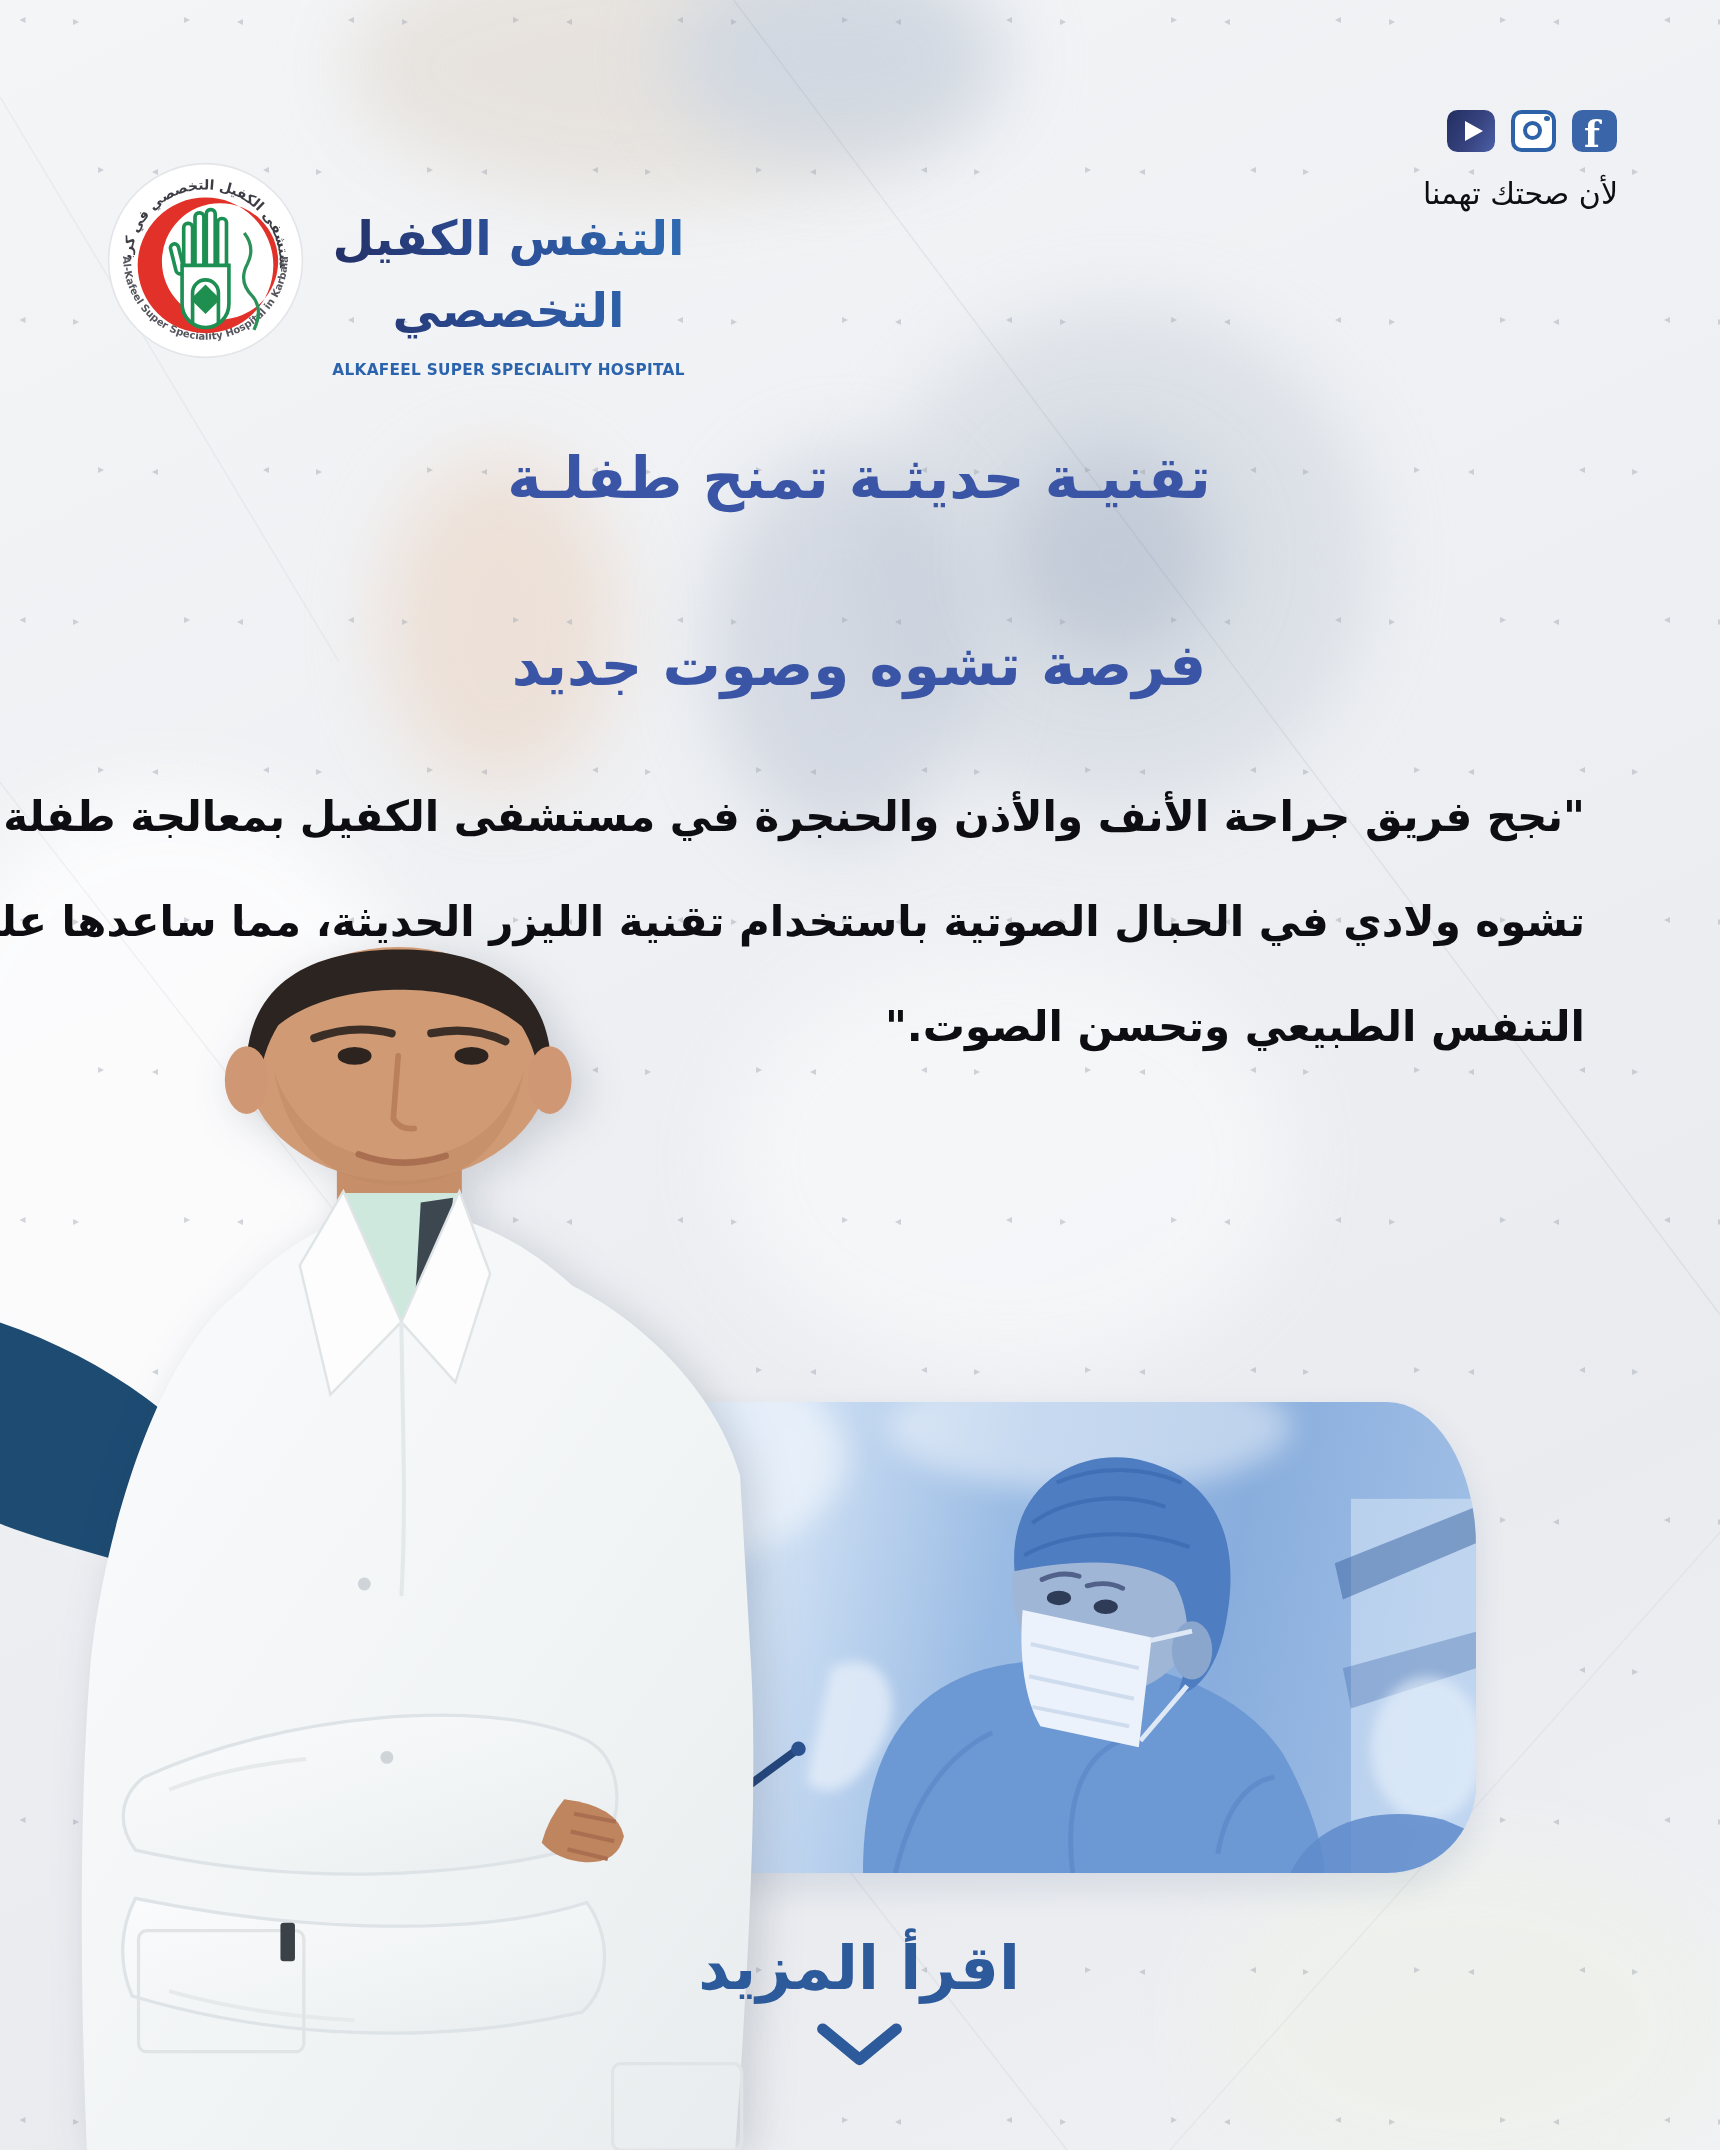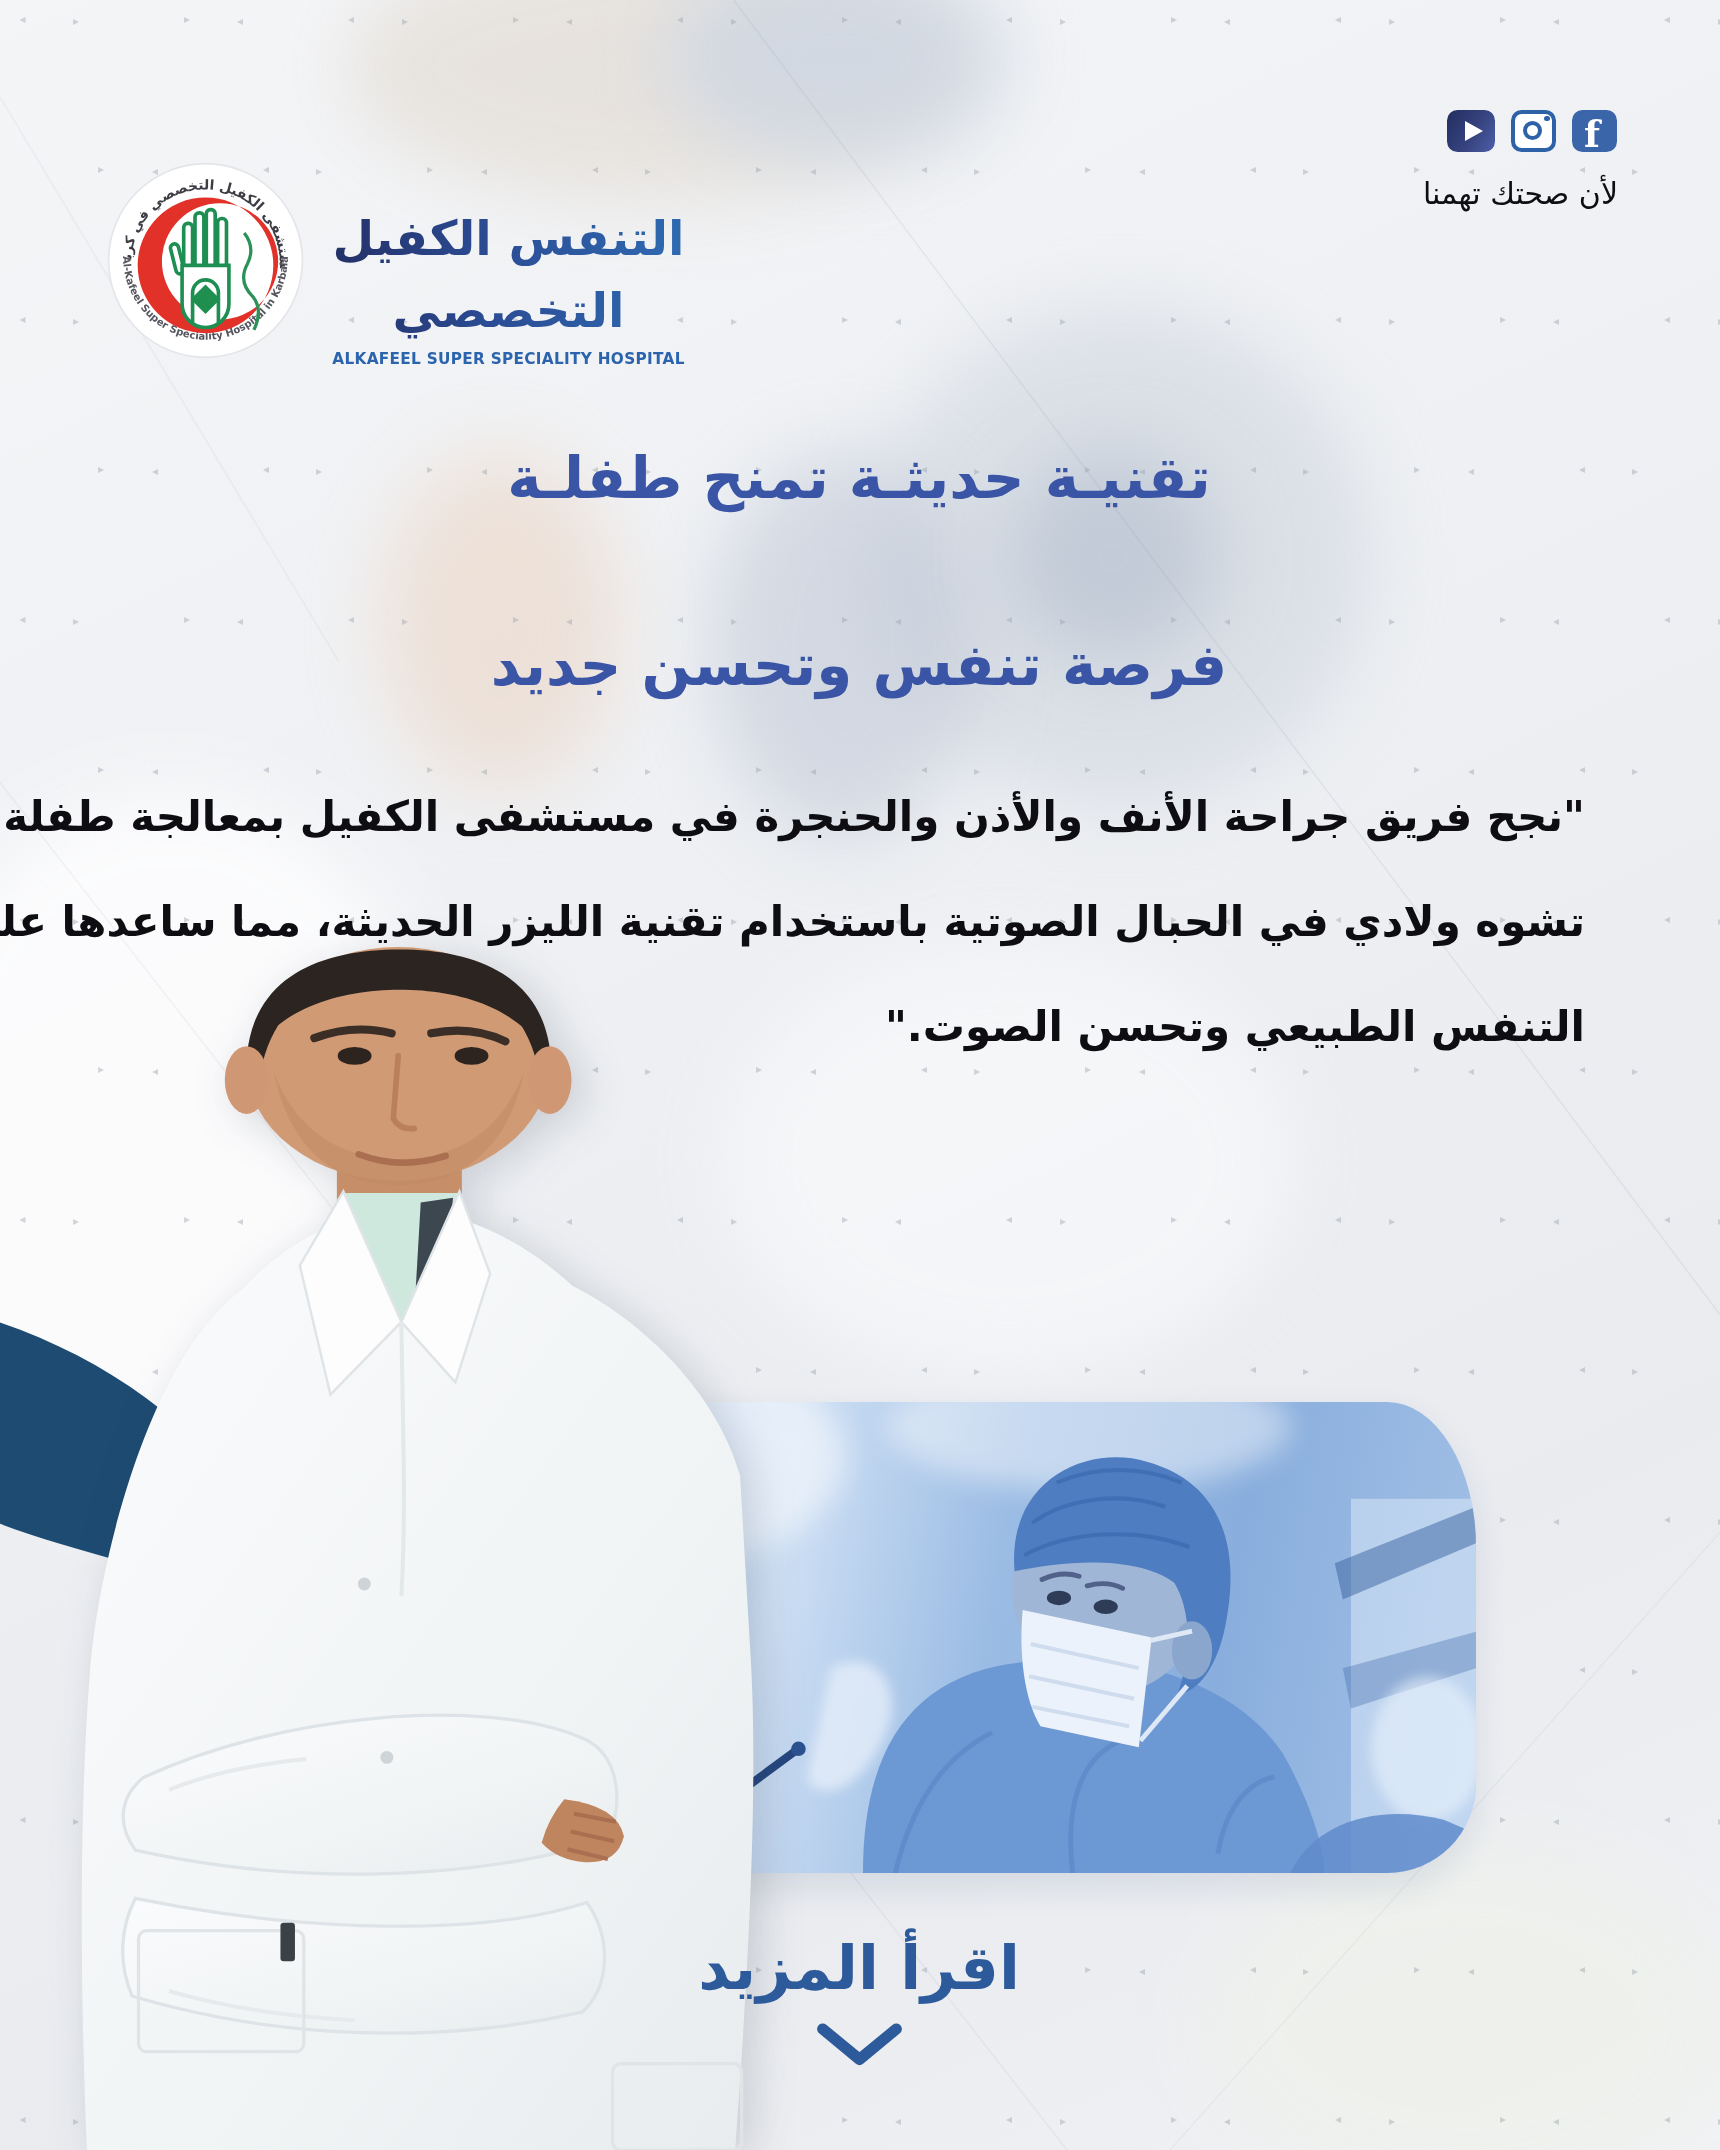--- a/index.html
+++ b/index.html
@@ -43,21 +43,21 @@
   .fb .f{ position:absolute; left:12px; top:1.6px; color:#fff; font-weight:bold; font-size:37px; font-family:"DejaVu Serif",serif; }
   .tagline{ position:absolute; top:176px; right:102px; width:242px; text-align:right; direction:rtl;
             font-size:30px; font-weight:normal; color:#0d0d12; }
 
   
   .emblem{ position:absolute; left:107px; top:162px; width:197px; height:197px; }
   .wordmark{ position:absolute; left:319px; top:202px; width:379px; }
   .wordmark-ar{ direction:rtl; text-align:center; font-size:48px; font-weight:bold; line-height:1.5;
     background:linear-gradient(90deg,#232e63 0%,#2b4c94 45%,#2f6cb3 100%);
     -webkit-background-clip:text; background-clip:text; color:transparent; }
-  .wordmark-en{ margin-top:4px; text-align:center; font-size:15.3px; letter-spacing:0.3px; font-weight:bold; color:#2b63ad; }
+  .wordmark-en{ margin-top:15px; text-align:center; font-size:15.3px; letter-spacing:0.3px; font-weight:bold; color:#2b63ad; }
 
   
   .headline{ position:absolute; left:121px; top:385px; width:1476px; text-align:center; direction:rtl;
              color:#3a55a5; font-weight:bold; }
   .headline .hl{ height:187px; font-size:58px; line-height:187px; white-space:nowrap; }
 
   
   .quote{ position:absolute; right:135px; top:764px; width:1460px; direction:rtl; text-align:right;
           color:#0e0e12; font-weight:bold; }
   .quote .ql{ font-size:42px; line-height:105px; height:105px; white-space:nowrap; }
@@ -566,21 +566,21 @@
     <path d="M170,88 q14,18 4,38 q-12,22 6,40 q14,16 2,42" stroke="#2c9158" stroke-width="4" fill="none"></path>
   </svg>
 
   <div class="wordmark">
     <div class="wordmark-ar" dir="rtl">التنفس الكفيل التخصصي</div>
     <div class="wordmark-en">ALKAFEEL SUPER SPECIALITY HOSPITAL</div>
   </div>
 
   <div class="headline">
     <div class="hl">تقنيـة حديثـة تمنح طفلـة</div>
-    <div class="hl">فرصة تنفس وتحسن جديد</div>
+    <div class="hl">فرصة تشوه وصوت جديد</div>
   </div>
 
   <div class="quote">
     <div class="ql">"نجح فريق جراحة الأنف والأذن والحنجرة في مستشفى الكفيل بمعالجة طفلة تعاني من</div>
     <div class="ql">تشوه ولادي في الحبال الصوتية باستخدام تقنية الليزر الحديثة، مما ساعدها على استعادة</div>
     <div class="ql">التنفس الطبيعي وتحسن الصوت."</div>
   </div>
 
 
   <div class="cta-label">اقرأ المزيد</div>

